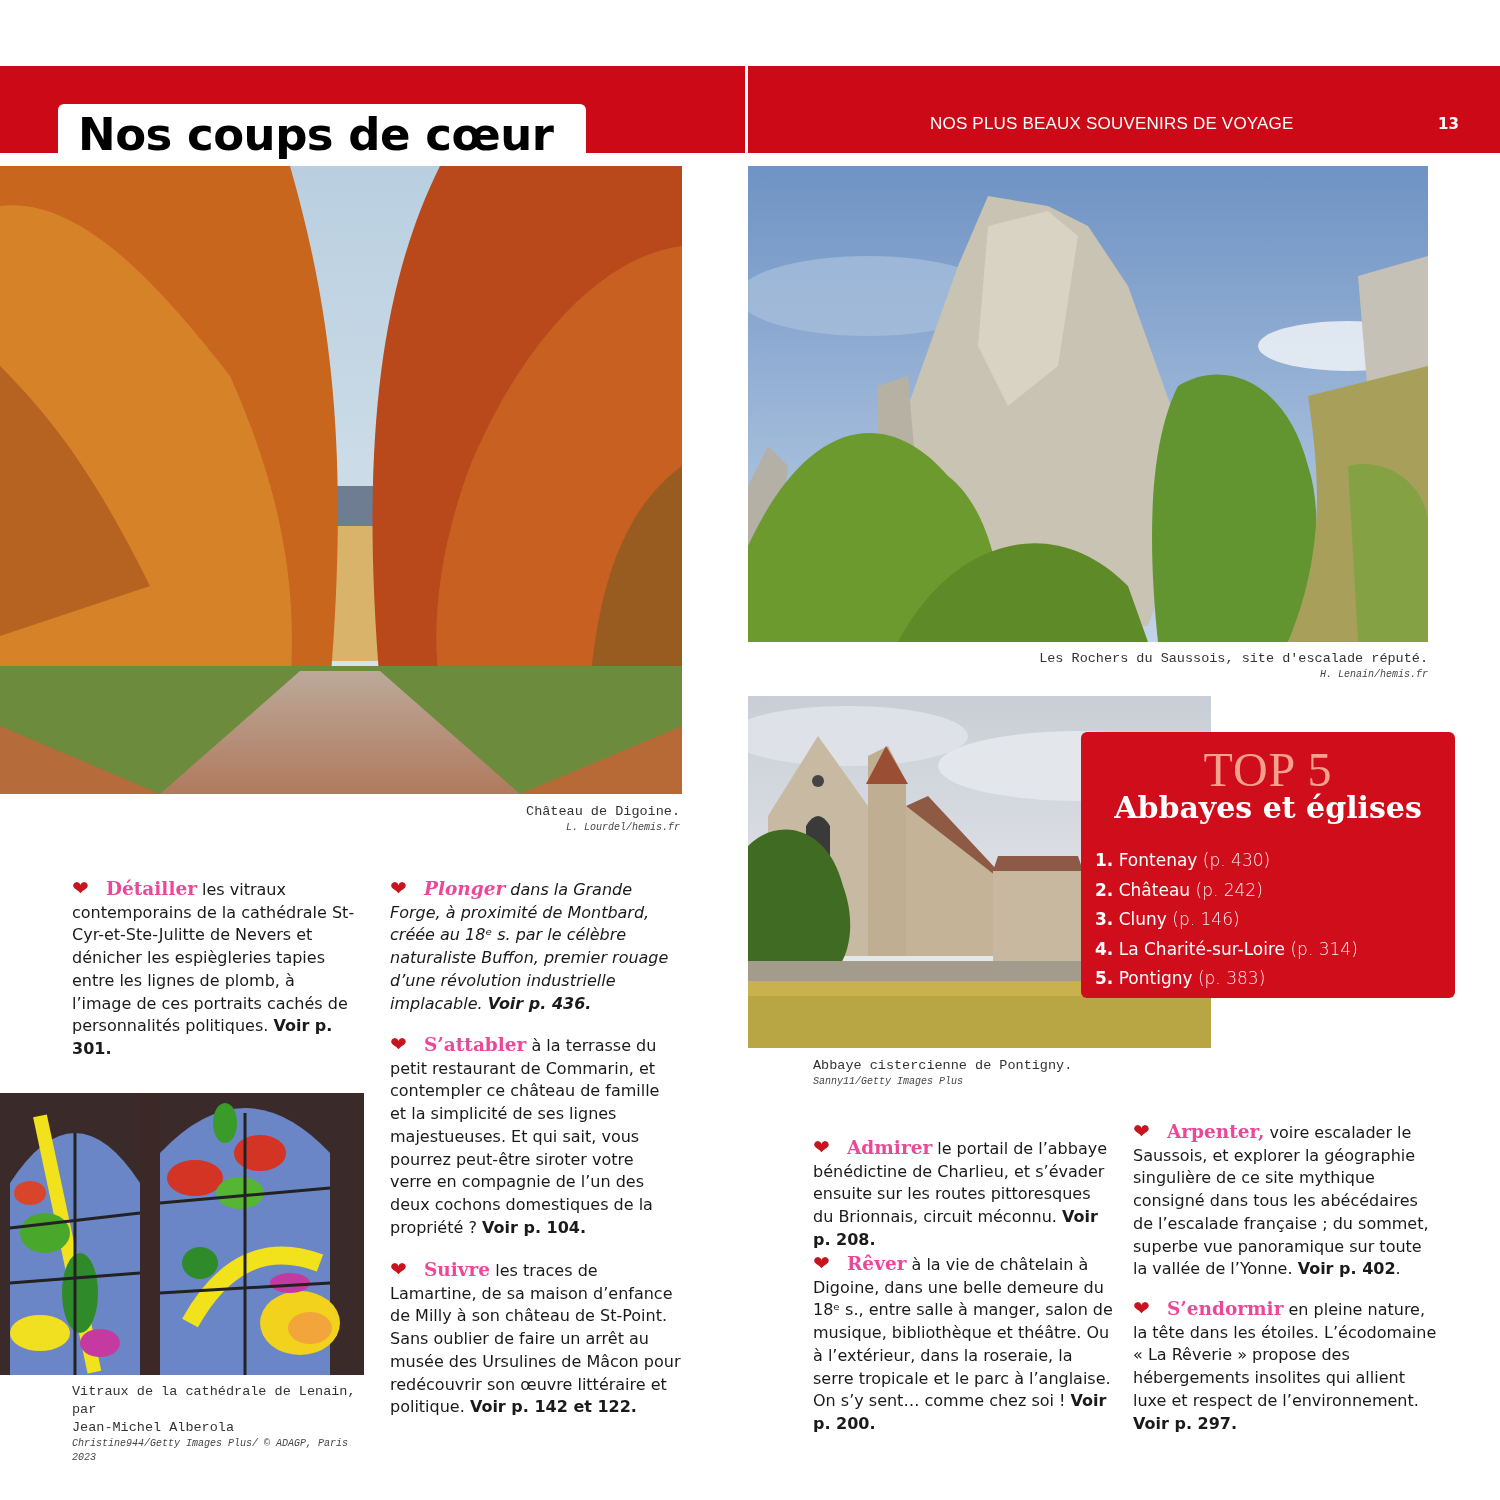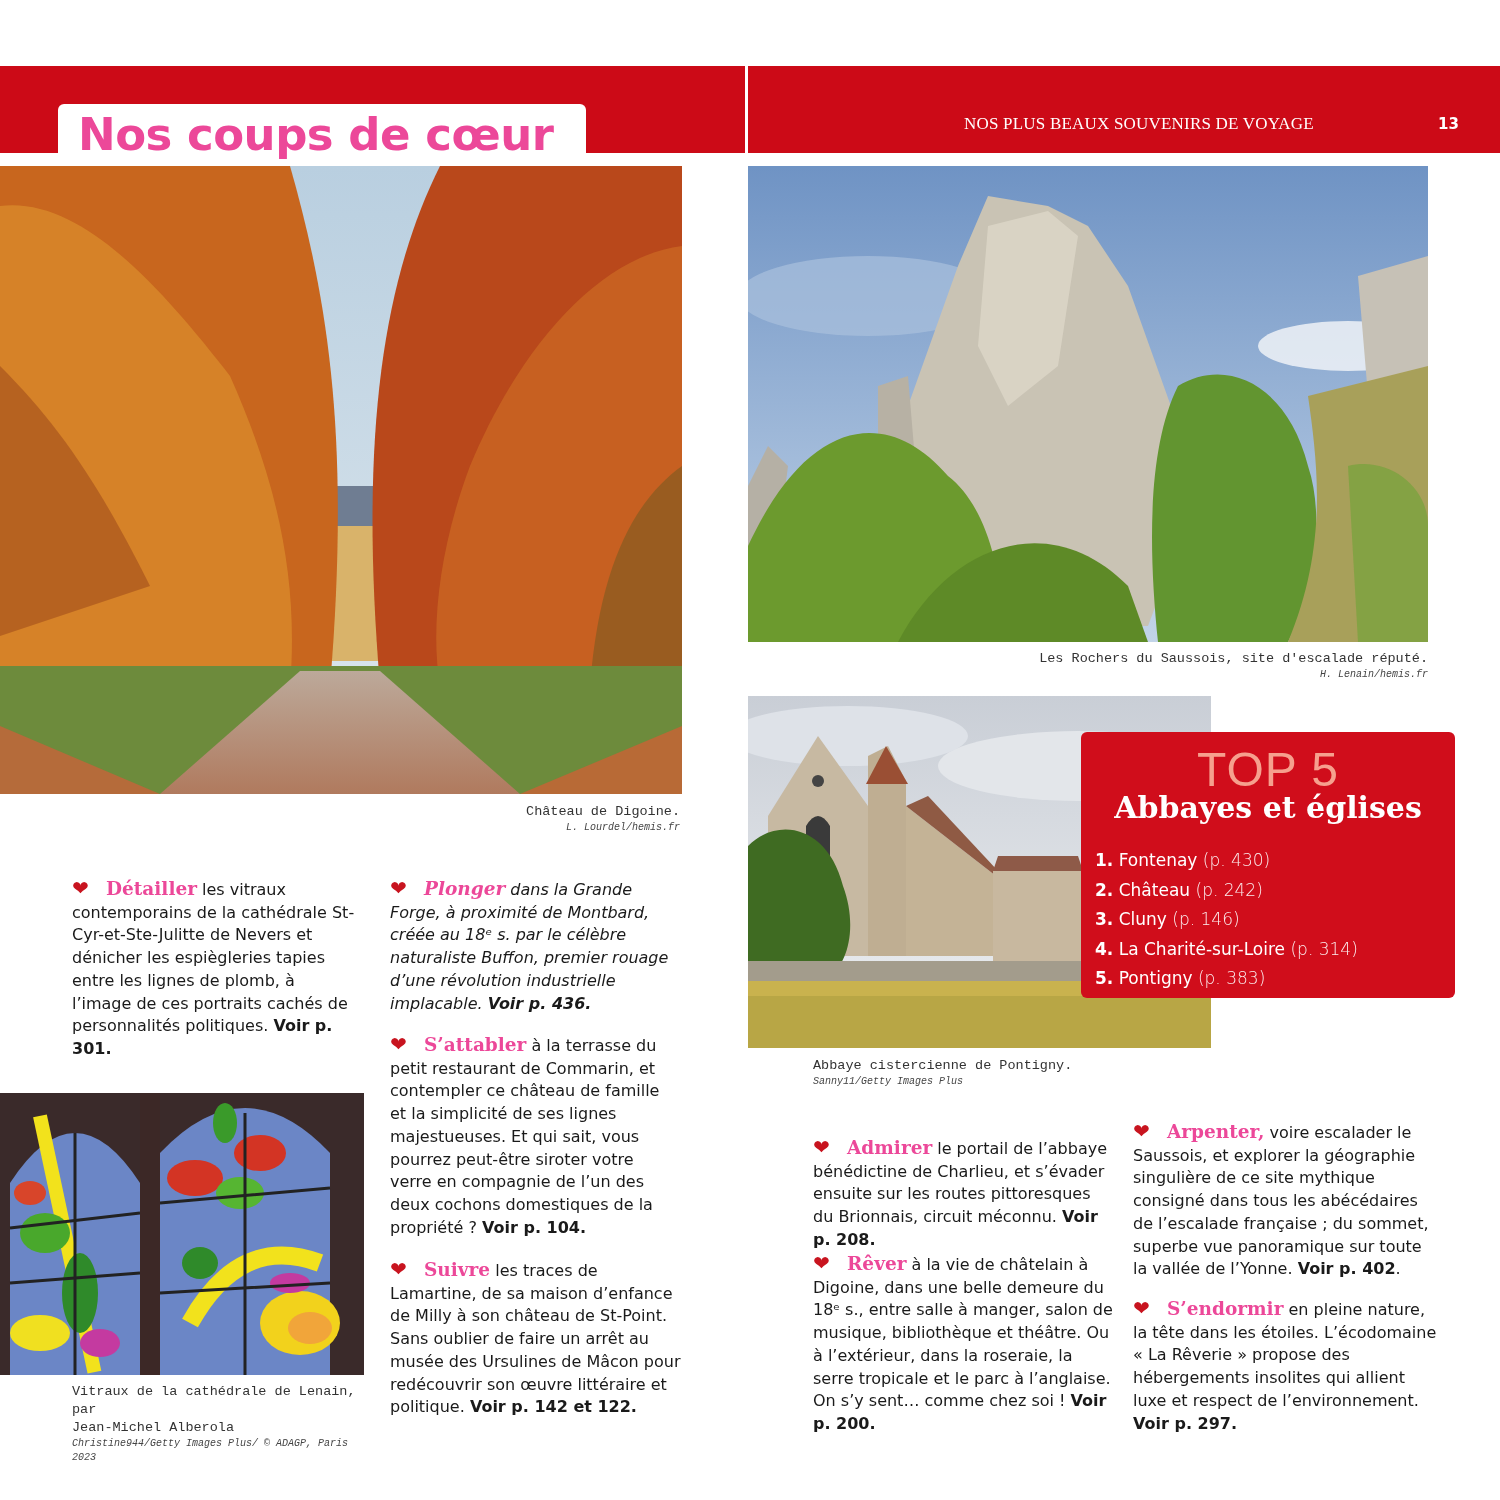--- a/index.html
+++ b/index.html
@@ -4,39 +4,39 @@
 <style>
   * { box-sizing: border-box; margin: 0; padding: 0; }
   html, body { width: 1500px; height: 1500px; background: #ffffff; overflow: hidden; }
   body { position: relative; font-family: "Liberation Sans", sans-serif; color: #1a1a1a; }
 
   .band { position: absolute; top: 66px; height: 87px; background: #cc0a17; }
   .band.left { left: 0; width: 745px; }
   .band.right { left: 748px; width: 752px; }
 
   .title-tab { position: absolute; left: 58px; top: 104px; width: 528px; height: 62px; background: #fff; border-radius: 6px 6px 0 0; }
-  .page-title { position: absolute; left: 78px; top: 104px; font-family: "DejaVu Sans", sans-serif; font-weight: bold; font-size: 45px; color: #ec4899; letter-spacing: -0.5px; line-height: 62px; }
-
-  .running-head { position: absolute; top: 114px; left: 964px; font-family: Liberation Serif, serif; font-size: 17px; color: #fff; letter-spacing: 0.2px; white-space: nowrap; }
+  .page-title { position: absolute; left: 78px; top: 104px; font-family: "DejaVu Sans", sans-serif; font-weight: bold; font-size: 45px; color: #000000; letter-spacing: -0.5px; line-height: 62px; }
+
+  .running-head { position: absolute; top: 114px; left: 930px; font-family: Liberation Sans, sans-serif; font-size: 17px; color: #fff; letter-spacing: 0.2px; white-space: nowrap; }
   .page-number { position: absolute; top: 115px; left: 1438px; font-family: "DejaVu Sans", sans-serif; font-size: 15px; font-weight: bold; color: #fff; }
 
   .photo { position: absolute; overflow: hidden; }
   .photo svg { width: 100%; height: 100%; display: block; }
 
   .caption { position: absolute; font-family: Liberation Mono, monospace; font-size: 13.5px; color: #333; line-height: 18px; }
   .credit { font-style: italic; font-size: 10px; color: #444; display: block; line-height: 14px; }
   .caption.right { text-align: right; }
 
   .tip { position: absolute; font-family: "DejaVu Sans", sans-serif; font-size: 16px; line-height: 22.7px; color: #1a1a1a; }
   .tip .heart { display: inline-block; width: 22px; color: #c8141f; font-size: 20px; line-height: 16px; vertical-align: 0; margin-right: 12px; }
   .tip .verb { font-family: "DejaVu Serif", serif; font-weight: bold; color: #ec4899; font-size: 18.5px; }
   .tip .ref { font-weight: bold; }
 
   .top5 { position: absolute; left: 1081px; top: 732px; width: 374px; height: 266px; background: #d00d1b; border-radius: 6px; color: #fff; }
-  .top5 .t5-title { position: absolute; left: 0; width: 100%; top: 10px; text-align: center; font-family: Liberation Sans, sans-serif; font-weight: 200; font-size: 48px; color: #f6a08e; letter-spacing: 1px; line-height: 56px; }
+  .top5 .t5-title { position: absolute; left: 0; width: 100%; top: 10px; text-align: center; font-family: Liberation Serif, serif; font-weight: 200; font-size: 48px; color: #f6a08e; letter-spacing: 1px; line-height: 56px; }
   .top5 .t5-sub { position: absolute; left: 0; width: 100%; top: 61px; text-align: center; font-family: "DejaVu Serif", serif; font-weight: bold; font-size: 30px; line-height: 30px; }
   .top5 ol { list-style: none; position: absolute; left: 14px; top: 114px; }
   .top5 li { font-family: "DejaVu Sans", sans-serif; font-size: 17px; line-height: 29.5px; white-space: nowrap; }
   .top5 li .num { font-weight: bold; }
   .top5 li .pg { font-weight: 300; opacity: 0.92; }
 </style>
 </head>
 <body>
 
 <div class="band left"></div>

